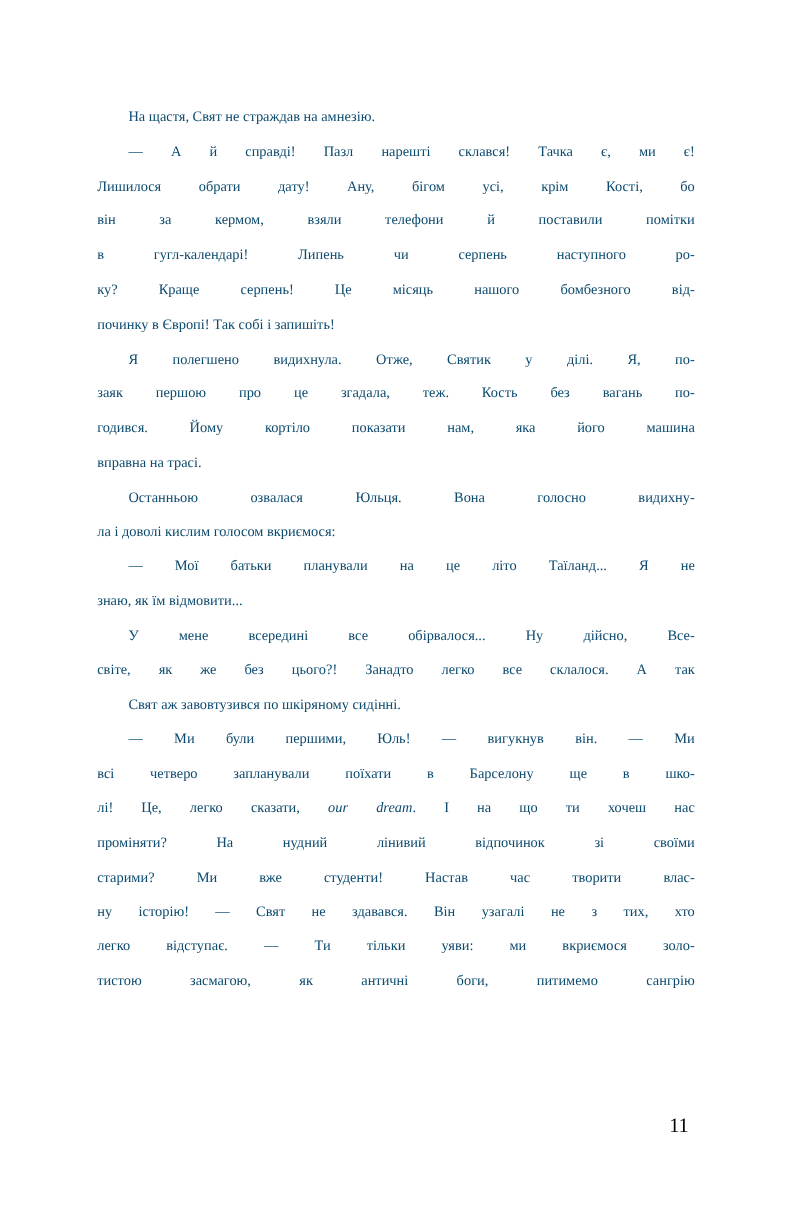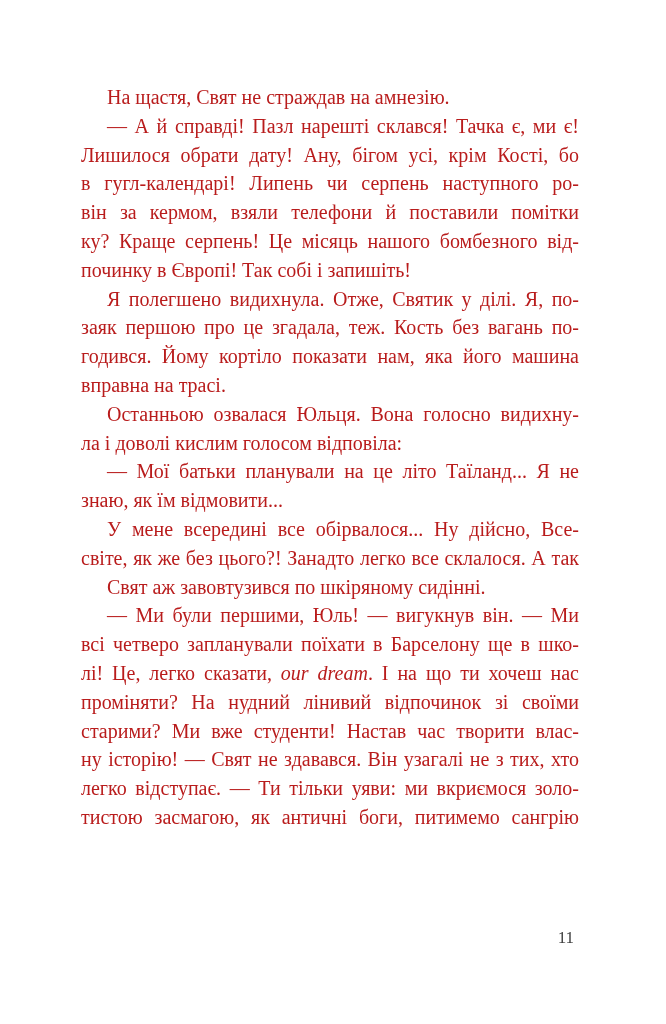--- a/index.html
+++ b/index.html
@@ -12,23 +12,23 @@
     position: relative;
     background: #ffffff;
     overflow: hidden;
   }
   .text-block {
     position: absolute;
     left: 81px;
     top: 83px;
     width: 498px;
     font-family: "Liberation Serif", serif;
-    font-size: 20px;
+    font-size: 12px;
     line-height: 28.8px;
-    color: #b91c1c;
+    color: #0c4a6e;
   }
   .para {
     margin: 0;
     padding: 0;
   }
   .line {
     text-align: justify;
     text-align-last: justify;
   }
   .line.first {
@@ -41,52 +41,52 @@
     font-style: italic;
   }
   .page-number {
     position: absolute;
     left: 81px;
     top: 928px;
     width: 493px;
     text-align: right;
     font-family: "Liberation Serif", serif;
     font-size: 17px;
-    color: #404040;
+    color: #000000;
   }
 </style>
 </head>
 <body>
 
 <div>
   <div class="text-block">
 
     <p class="para">
       <span class="line first last" style="display:block">На щастя, Свят не страждав на амнезію.</span>
     </p>
 
     <p class="para">
       <span class="line first" style="display:block">— А й справді! Пазл нарешті склався! Тачка є, ми є!</span>
       <span class="line" style="display:block">Лишилося обрати дату! Ану, бігом усі, крім Кості, бо</span>
+      <span class="line" style="display:block">він за кермом, взяли телефони й поставили помітки</span>
       <span class="line" style="display:block">в гугл-календарі! Липень чи серпень наступного ро-</span>
-      <span class="line" style="display:block">він за кермом, взяли телефони й поставили помітки</span>
       <span class="line" style="display:block">ку? Краще серпень! Це місяць нашого бомбезного від-</span>
       <span class="line last" style="display:block">починку в Європі! Так собі і запишіть!</span>
     </p>
 
     <p class="para">
       <span class="line first" style="display:block">Я полегшено видихнула. Отже, Святик у ділі. Я, по-</span>
       <span class="line" style="display:block">заяк першою про це згадала, теж. Кость без вагань по-</span>
       <span class="line" style="display:block">годився. Йому кортіло показати нам, яка його машина</span>
       <span class="line last" style="display:block">вправна на трасі.</span>
     </p>
 
     <p class="para">
       <span class="line first" style="display:block">Останньою озвалася Юльця. Вона голосно видихну-</span>
-      <span class="line last" style="display:block">ла і доволі кислим голосом відповіла:</span>
+      <span class="line last" style="display:block">ла і доволі кислим голосом вкриємося:</span>
     </p>
 
     <p class="para">
       <span class="line first" style="display:block">— Мої батьки планували на це літо Таїланд... Я не</span>
       <span class="line last" style="display:block">знаю, як їм відмовити...</span>
     </p>
 
     <p class="para">
       <span class="line first" style="display:block">У мене всередині все обірвалося... Ну дійсно, Все-</span>
       <span class="line" style="display:block">світе, як же без цього?! Занадто легко все склалося. А так</span>

